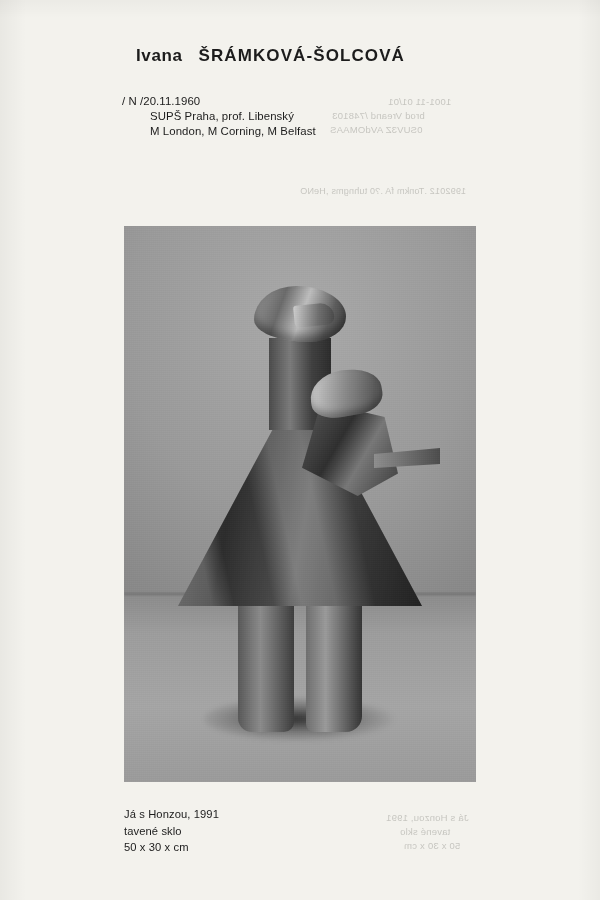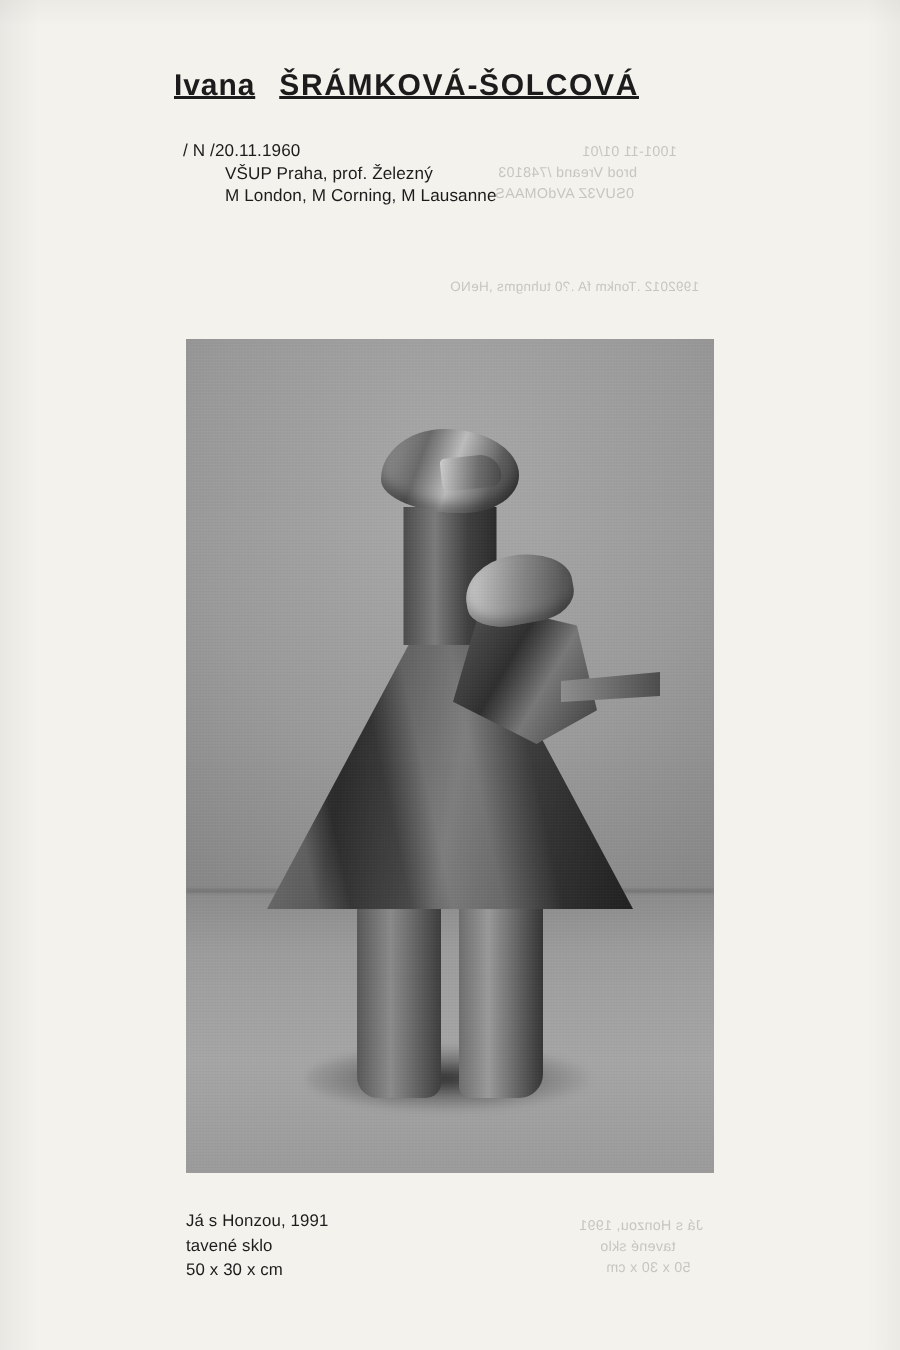--- a/index.html
+++ b/index.html
@@ -20,27 +20,26 @@
     position: absolute;
     inset: 0;
     background:
       linear-gradient(90deg, rgba(0,0,0,0.045) 0px, rgba(0,0,0,0.0) 26px),
       linear-gradient(270deg, rgba(0,0,0,0.035) 0px, rgba(0,0,0,0.0) 22px),
       linear-gradient(180deg, rgba(0,0,0,0.03) 0px, rgba(0,0,0,0.0) 18px),
       #f3f2ed;
   }
   .title {
     position: absolute;
-    left: 116px;
+    left: 136px;
     top: 46px;
-    font-size: 20px;
+    font-size: 17px;
     font-weight: bold;
     letter-spacing: 0.4px;
     white-space: pre;
-    text-decoration: underline;
   }
   .title .first {
     letter-spacing: 0.6px;
   }
   .title .last {
     letter-spacing: 1.1px;
     margin-left: 16px;
   }
 
   .meta {
@@ -252,22 +251,22 @@
 <div class="ghost g3">0SUV3Z AVdOMAAS</div>
 <div class="ghost g4">1992012 .Tonkm fA .?0 tuhngms ,HeNO</div>
 <div class="ghost g5">Já s Honzou, 1991</div>
 <div class="ghost g6">tavené sklo</div>
 <div class="ghost g7">50 x 30 x cm</div>
 
 <div class="title"><span class="first">Ivana</span><span class="last">ŠRÁMKOVÁ-ŠOLCOVÁ</span></div>
 
 <div class="meta">
   <div class="row">/ N /20.11.1960</div>
-  <div class="row indent">VŠUP Praha, prof. Železný</div>
-  <div class="row indent">M London, M Corning, M Lausanne</div>
+  <div class="row indent">SUPŠ Praha, prof. Libenský</div>
+  <div class="row indent">M London, M Corning, M Belfast</div>
 </div>
 
 <div class="photo">
   <div class="bg"></div>
   <div class="floor"></div>
   <div class="horizon"></div>
   <div class="sculpt">
     <div class="shadow"></div>
     <div class="legL"></div>
     <div class="legR"></div>

